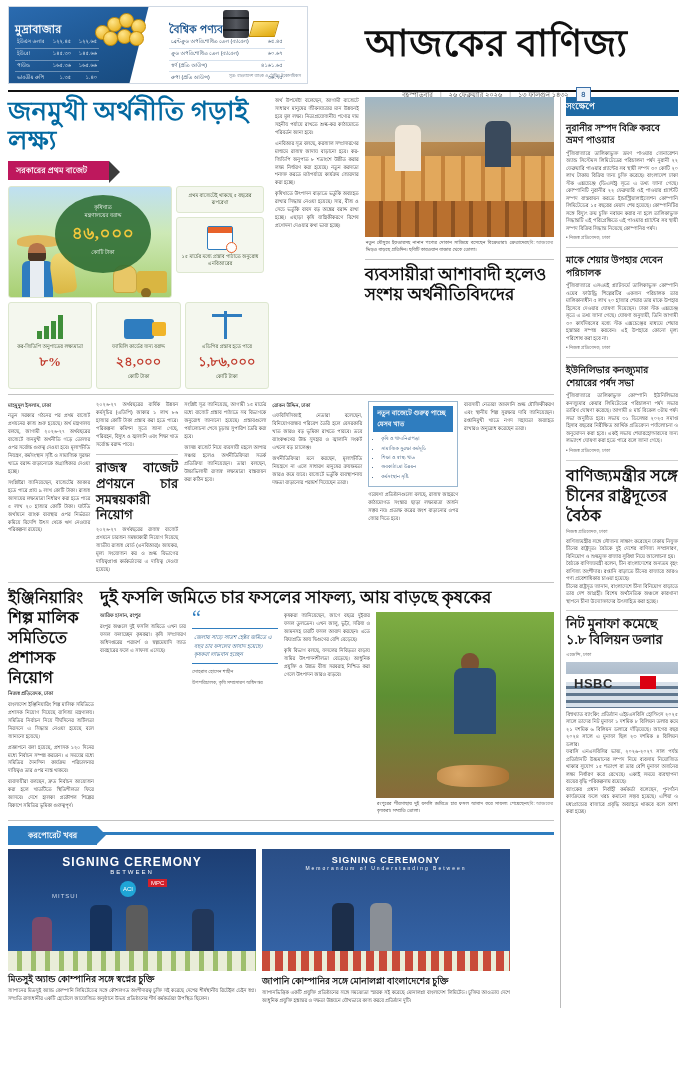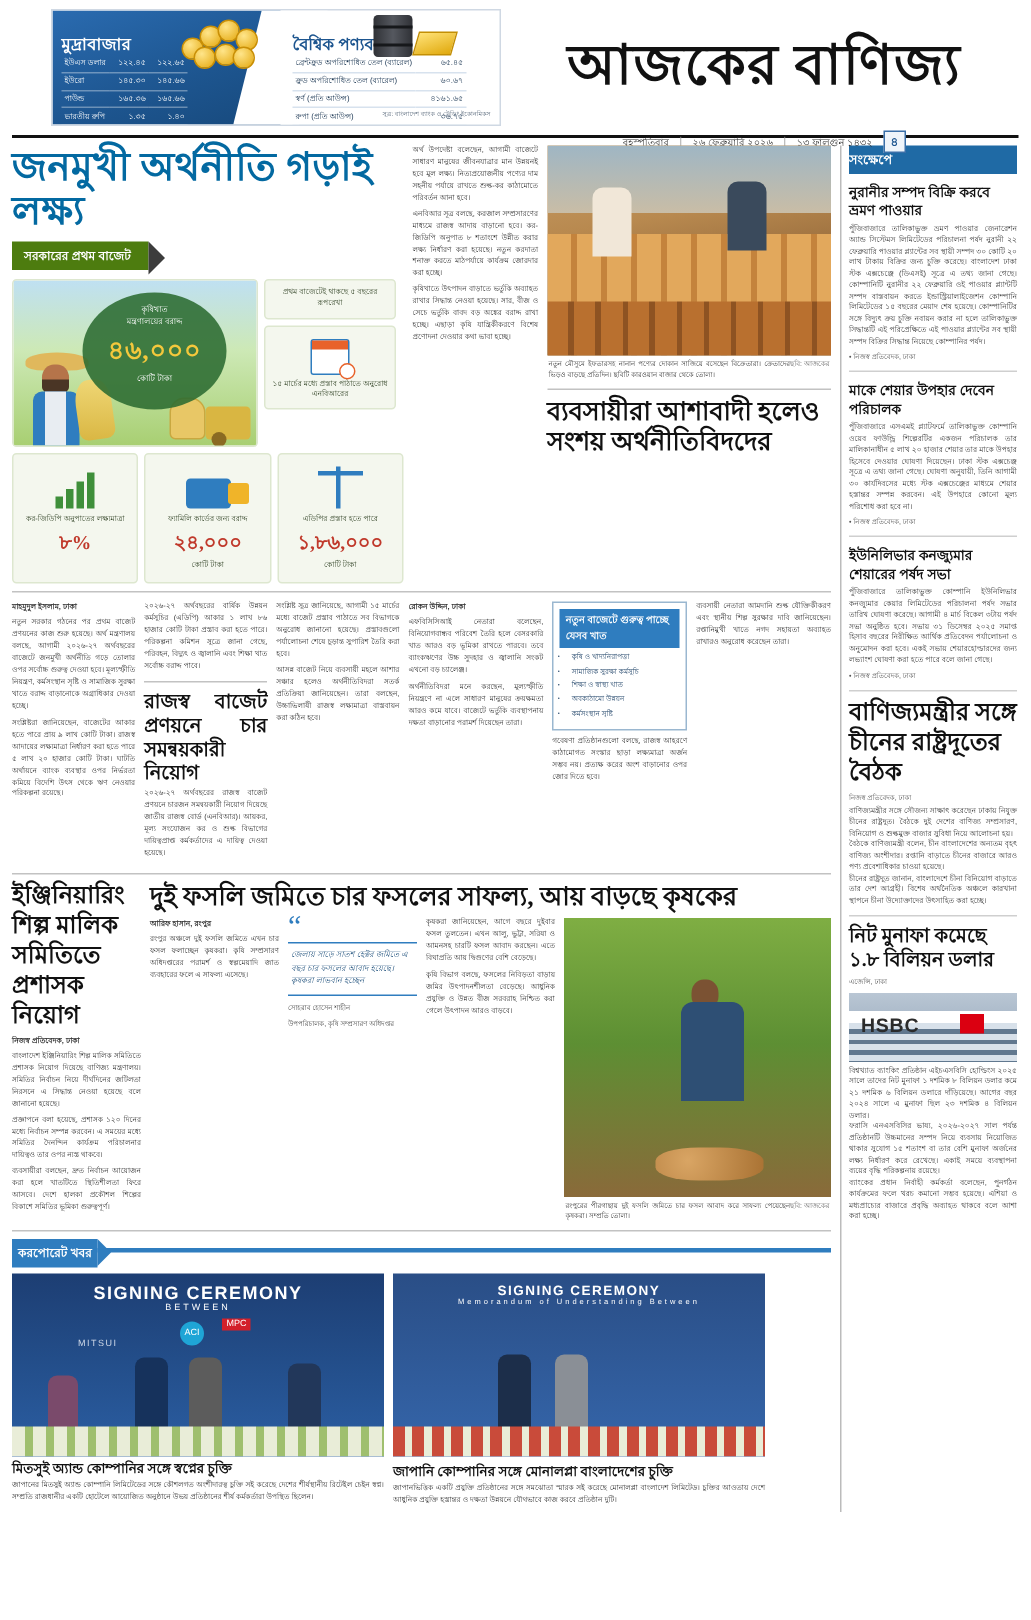--- a/index.html
+++ b/index.html
@@ -3,21 +3,21 @@
 <meta charset="utf-8">
 <style>
   * { margin:0; padding:0; box-sizing:border-box; }
   html,body { width:687px; height:1080px; background:#ffffff;
     font-family:"Liberation Sans", sans-serif; }
   body { padding:6px 8px; color:#111; }
 
   .page { width:671px; height:1068px; position:relative; }
 
   
-  .topstrip { display:flex; gap:6px; height:78px;margin-left:26px; }
+  .topstrip { display:flex; gap:6px; height:78px; }
   .mkt-card { width:300px; height:78px; position:relative; overflow:hidden;
       border:1px solid #cfd8e3; background:#ffffff; }
   .mkt-left { position:absolute; left:0; top:0; width:152px; height:100%;
       background:linear-gradient(160deg,#2a6bb0 0%,#1d558f 60%,#17497c 100%); }
   .mkt-left:after{content:"";position:absolute;right:-22px;top:0;width:44px;height:100%;
       background:#fff;transform:skewX(-14deg);}
   .mkt-title { position:absolute; left:6px; top:14px; color:#fff; font-size:11px;
       font-weight:bold; letter-spacing:.3px; }
   .mkt-title2 { position:absolute; left:160px; top:14px; color:#1d558f; font-size:11px;
       font-weight:bold; }
@@ -70,22 +70,22 @@
   
   .body { display:flex; gap:6px; margin-top:5px; }
   .leftwrap { width:546px; }
 
   .hr-thick { border-top:2px solid #111; margin:6px 0 5px; }
   .hr-thin { border-top:1px solid #c2c2c2; margin:5px 0; }
 
   .lead-h { font-family:"Liberation Serif", serif; font-size:26px; font-weight:bold;
       letter-spacing:.3px; color:#0369a1; line-height:1.12; }
 
-  .redtag { display:inline-block; background:#4d7c0f; color:#fff; font-size:8px;
-      font-weight:bold; padding:3px 12px 3px 8px; margin-top:6px; position:relative; }
+  .redtag { display:inline-block; background:#be185d; color:#fff; font-size:8px;
+      font-weight:bold; padding:3px 22px 3px 8px; margin-top:6px; position:relative; }
   .redtag:after { content:""; position:absolute; right:-11px; top:0;
       border-top:11px solid transparent; border-bottom:11px solid transparent;
       border-left:11px solid #3c3c3c; }
 
   .info-wrap { display:flex; gap:4px; margin-top:6px; }
   .info-main { width:164px; }
   .info-side { width:88px; display:flex; flex-direction:column; gap:4px; }
 
   .gbox { background:#f1f6ea; border:1px solid #dde7cf; border-radius:3px;
       position:relative; overflow:hidden; }
@@ -186,21 +186,21 @@
   .cornphoto { background:linear-gradient(180deg,#7fae43 0%,#5d8f33 45%,#8a6a3a 100%);
       position:relative; overflow:hidden; }
   .cornphoto .man{position:absolute;left:44%;top:30%;width:42px;height:66px;
       background:#2e4f74;border-radius:8px 8px 0 0;}
   .cornphoto .head{position:absolute;left:48%;top:22%;width:18px;height:20px;
       border-radius:45%;background:#7b5233;}
   .cornphoto .pot{position:absolute;left:34%;bottom:6%;width:72px;height:22px;
       background:radial-gradient(circle at 30% 40%,#d9a564,#a97233);border-radius:40%;}
 
   .corp-bar { background:#2f7dbf; color:#fff; font-size:8px; font-weight:bold;
-      padding:3px 4px; display:inline-block; position:relative; }
+      padding:3px 20px; display:inline-block; position:relative; }
   .corp-bar:after{content:"";position:absolute;right:-9px;top:0;
       border-top:9.5px solid transparent;border-bottom:9.5px solid transparent;
       border-left:9px solid #2f7dbf;}
   .corp-line{ border-top:3px solid #2f7dbf; margin-top:-3px;}
 
   .signphoto { background:linear-gradient(180deg,#1d3e73 0%,#24508d 55%,#2b5ea3 100%);
       position:relative; overflow:hidden; }
   .sign-t { color:#fff; text-align:center; font-size:12px; font-weight:bold;
       letter-spacing:1px; margin-top:6px; }
   .sign-s { color:#fff; text-align:center; font-size:6px; letter-spacing:2px; }

